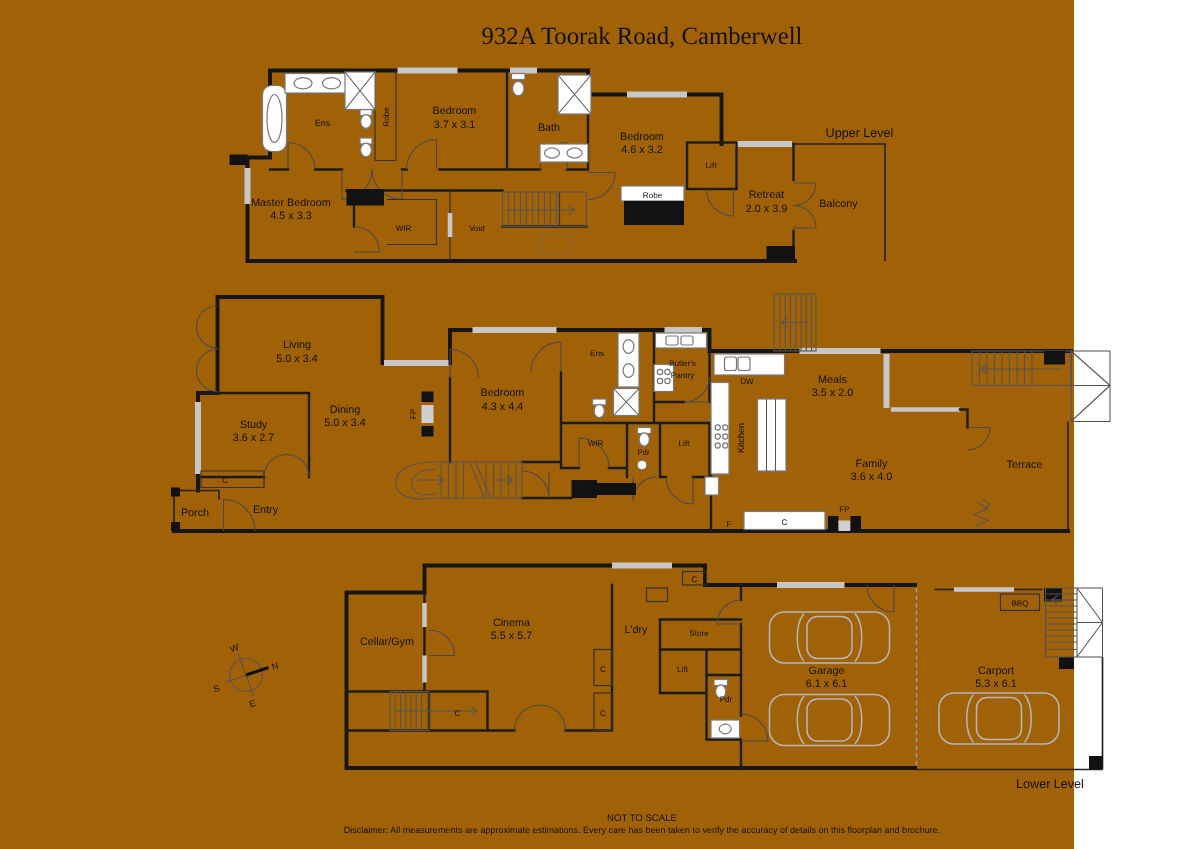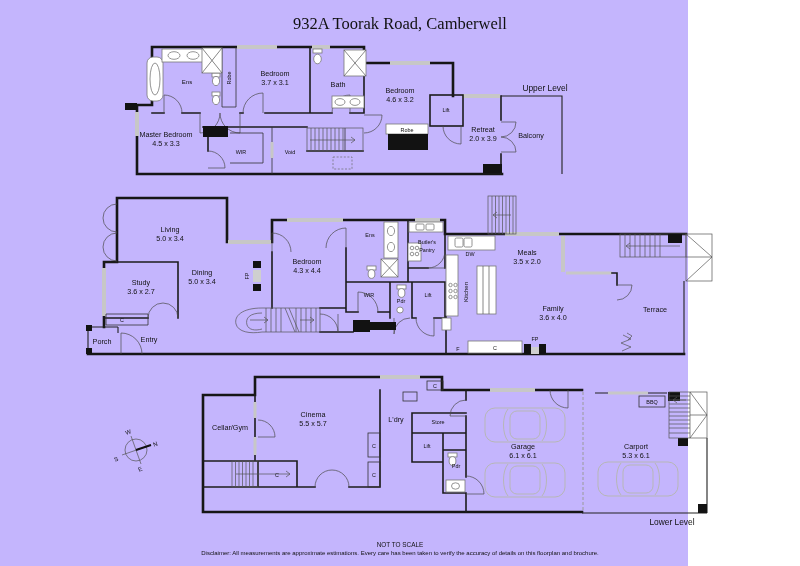--- a/index.html
+++ b/index.html
@@ -1,16 +1,16 @@
 <!DOCTYPE html>
 <html><head>
 <meta charset="utf-8">
 <style>
   html,body{margin:0;padding:0;background:#fff;}
-  #plan-wrap{width:688px;height:566px;position:relative;background:#c4b5fd;margin:0;}
+  #plan-wrap{width:688px;height:566px;position:relative;background:#a16207;margin:0;padding-left:28px;}
   svg{display:block;}
   .w3{stroke:#161616;stroke-width:2.6;fill:none;stroke-linecap:square;}
   .w2{stroke:#1c1c1c;stroke-width:1.6;fill:none;stroke-linecap:square;}
   .w15{stroke:#222;stroke-width:1.1;fill:none;}
   .w1{stroke:#333;stroke-width:0.8;fill:none;}
   .win{stroke:#c7c7c7;stroke-width:4;fill:none;}
   .win2{stroke:#c7c7c7;stroke-width:3;fill:none;}
   .door{stroke:#4a4a4a;stroke-width:0.7;fill:none;}
   .fix{stroke:#787878;stroke-width:0.8;fill:#fff;}
   .st{stroke:#555;stroke-width:0.7;fill:none;}

